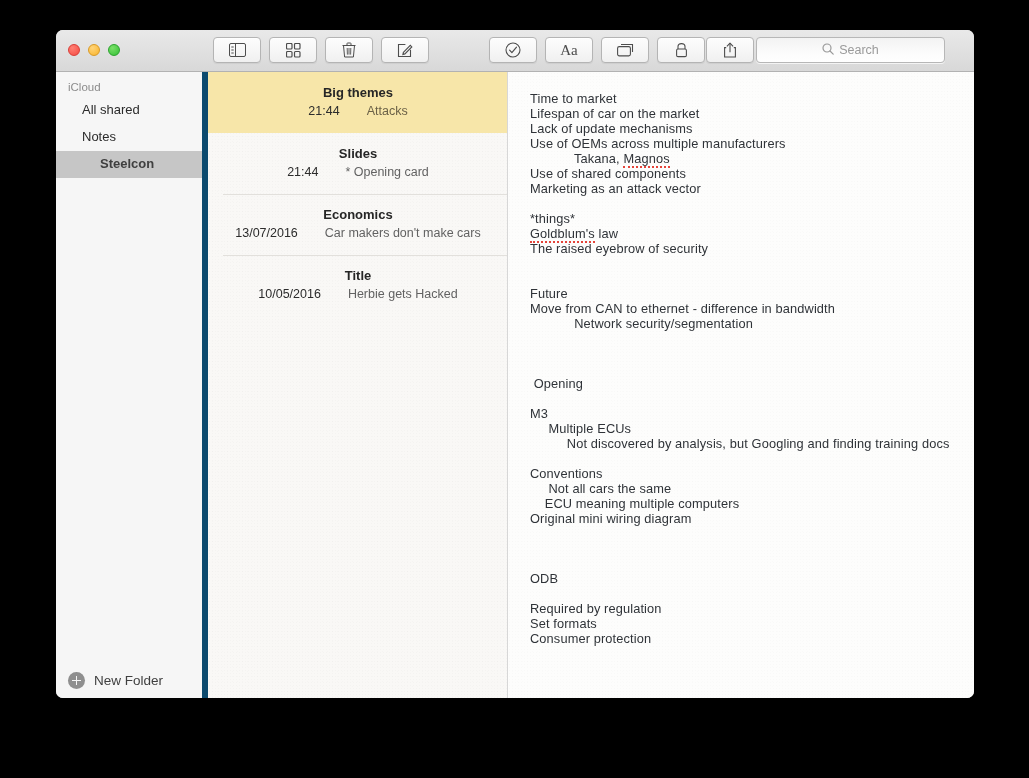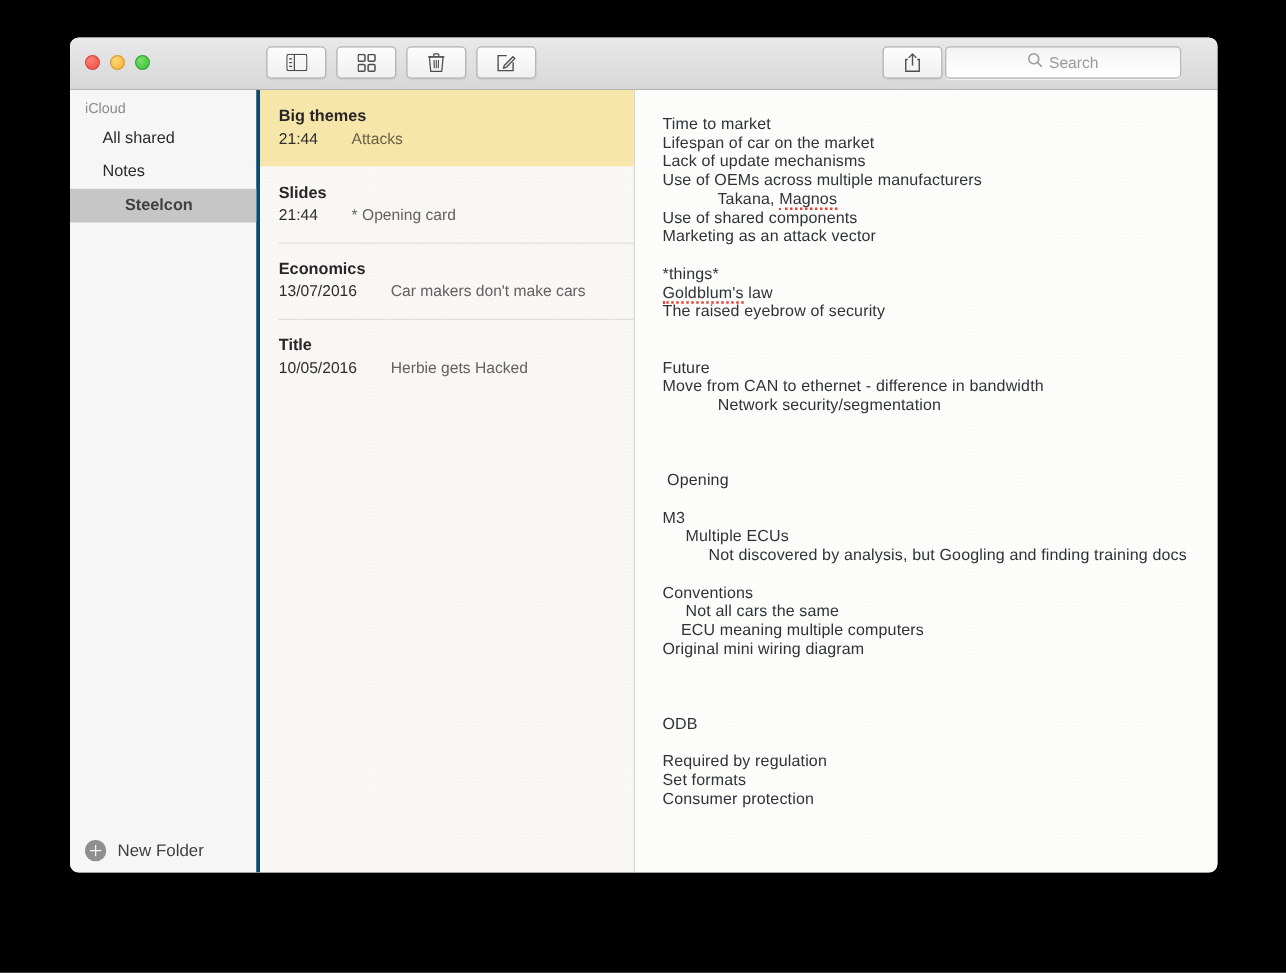--- a/index.html
+++ b/index.html
@@ -111,21 +111,21 @@
     left: 0;
     right: 0;
     bottom: 0;
     display: flex;
   }
 
   
   .sidebar {
     width: 152px;
     background: #f6f6f6;
-    border-right: 3px solid #0c4a6e;
+    border-right: 6px solid #0c4a6e;
     position: relative;
     box-sizing: border-box;
     flex: 0 0 152px;
   }
   .sb-section-title {
     font-size: 11.5px;
     color: #8c8c8c;
     padding: 9px 0 4px 12px;
   }
   .sb-item {
@@ -179,20 +179,21 @@
     flex: 0 0 300px;
     background: #f9f8f6;
     border-right: 1px solid #d7d7d7;
     position: relative;
     box-sizing: border-box;
     background-image:
       radial-gradient(rgba(0,0,0,0.018) 0.5px, transparent 0.6px),
       radial-gradient(rgba(0,0,0,0.015) 0.5px, transparent 0.6px);
     background-size: 3px 3px, 5px 5px;
     background-position: 0 0, 2px 2px;
+    text-align: center;
   }
   .note-item {
     padding: 12px 14px 13px 15px;
     box-sizing: border-box;
     cursor: default;
     position: relative;
   }
   .note-item + .note-item:before {
     content: "";
     position: absolute;
@@ -317,20 +318,53 @@
       <div class="tb-btn">
         <span>
           <svg width="16" height="16" viewBox="0 0 16 16">
             <path d="M13.5 7.8 L13.5 14.5 L1.5 14.5 L1.5 2.5 L8.4 2.5" fill="none" stroke="#4d4d4d" stroke-width="1.1"></path>
             <path d="M6.4 10.4 L13.3 3.4 L14.8 4.9 L7.9 11.9 L5.9 12.4 Z" fill="none" stroke="#4d4d4d" stroke-width="1.1"></path>
           </svg>
         </span>
       </div>
     </div>
 
+    <div class="tb-group mid-cluster">
+
+      <div class="tb-btn">
+        <span>
+          <svg width="16" height="16" viewBox="0 0 16 16">
+            <circle cx="8" cy="8" r="7" fill="none" stroke="#4d4d4d" stroke-width="1.1"></circle>
+            <path d="M4.6 8.2 L6.9 10.6 L11.5 5.2" fill="none" stroke="#4d4d4d" stroke-width="1.2" stroke-linecap="round" stroke-linejoin="round"></path>
+          </svg>
+        </span>
+      </div>
+
+      <div class="tb-btn">
+        <span class="glyph-aa">Aa</span>
+      </div>
+
+      <div class="tb-btn">
+        <span>
+          <svg width="17" height="14" viewBox="0 0 17 14">
+            <path d="M4 1.5 L15.5 1.5 L15.5 9" fill="none" stroke="#4d4d4d" stroke-width="1.1"></path>
+            <rect x="0.6" y="3.6" width="12.8" height="9.3" rx="1.6" fill="none" stroke="#4d4d4d" stroke-width="1.1"></rect>
+          </svg>
+        </span>
+      </div>
+
+      <div class="tb-btn">
+        <span>
+          <svg width="13" height="16" viewBox="0 0 13 16">
+            <path d="M3 7 L3 4.6 Q3 1.6 6.5 1.6 Q10 1.6 10 4.6 L10 7" fill="none" stroke="#4d4d4d" stroke-width="1.1"></path>
+            <rect x="1.6" y="7" width="9.8" height="7.6" rx="1.4" fill="none" stroke="#4d4d4d" stroke-width="1.1"></rect>
+          </svg>
+        </span>
+      </div>
+    </div>
 
     <div class="tb-group share-cluster">
       <div class="tb-btn">
         <span>
           <svg width="14" height="16" viewBox="0 0 14 16">
             <path d="M3.2 5.6 L1.6 5.6 L1.6 15 L12.4 15 L12.4 5.6 L10.8 5.6" fill="none" stroke="#4d4d4d" stroke-width="1.1"></path>
             <line x1="7" y1="1.2" x2="7" y2="10.3" stroke="#4d4d4d" stroke-width="1.1"></line>
             <path d="M3.9 4.3 L7 1.1 L10.1 4.3" fill="none" stroke="#4d4d4d" stroke-width="1.1" stroke-linejoin="round"></path>
           </svg>
         </span>

